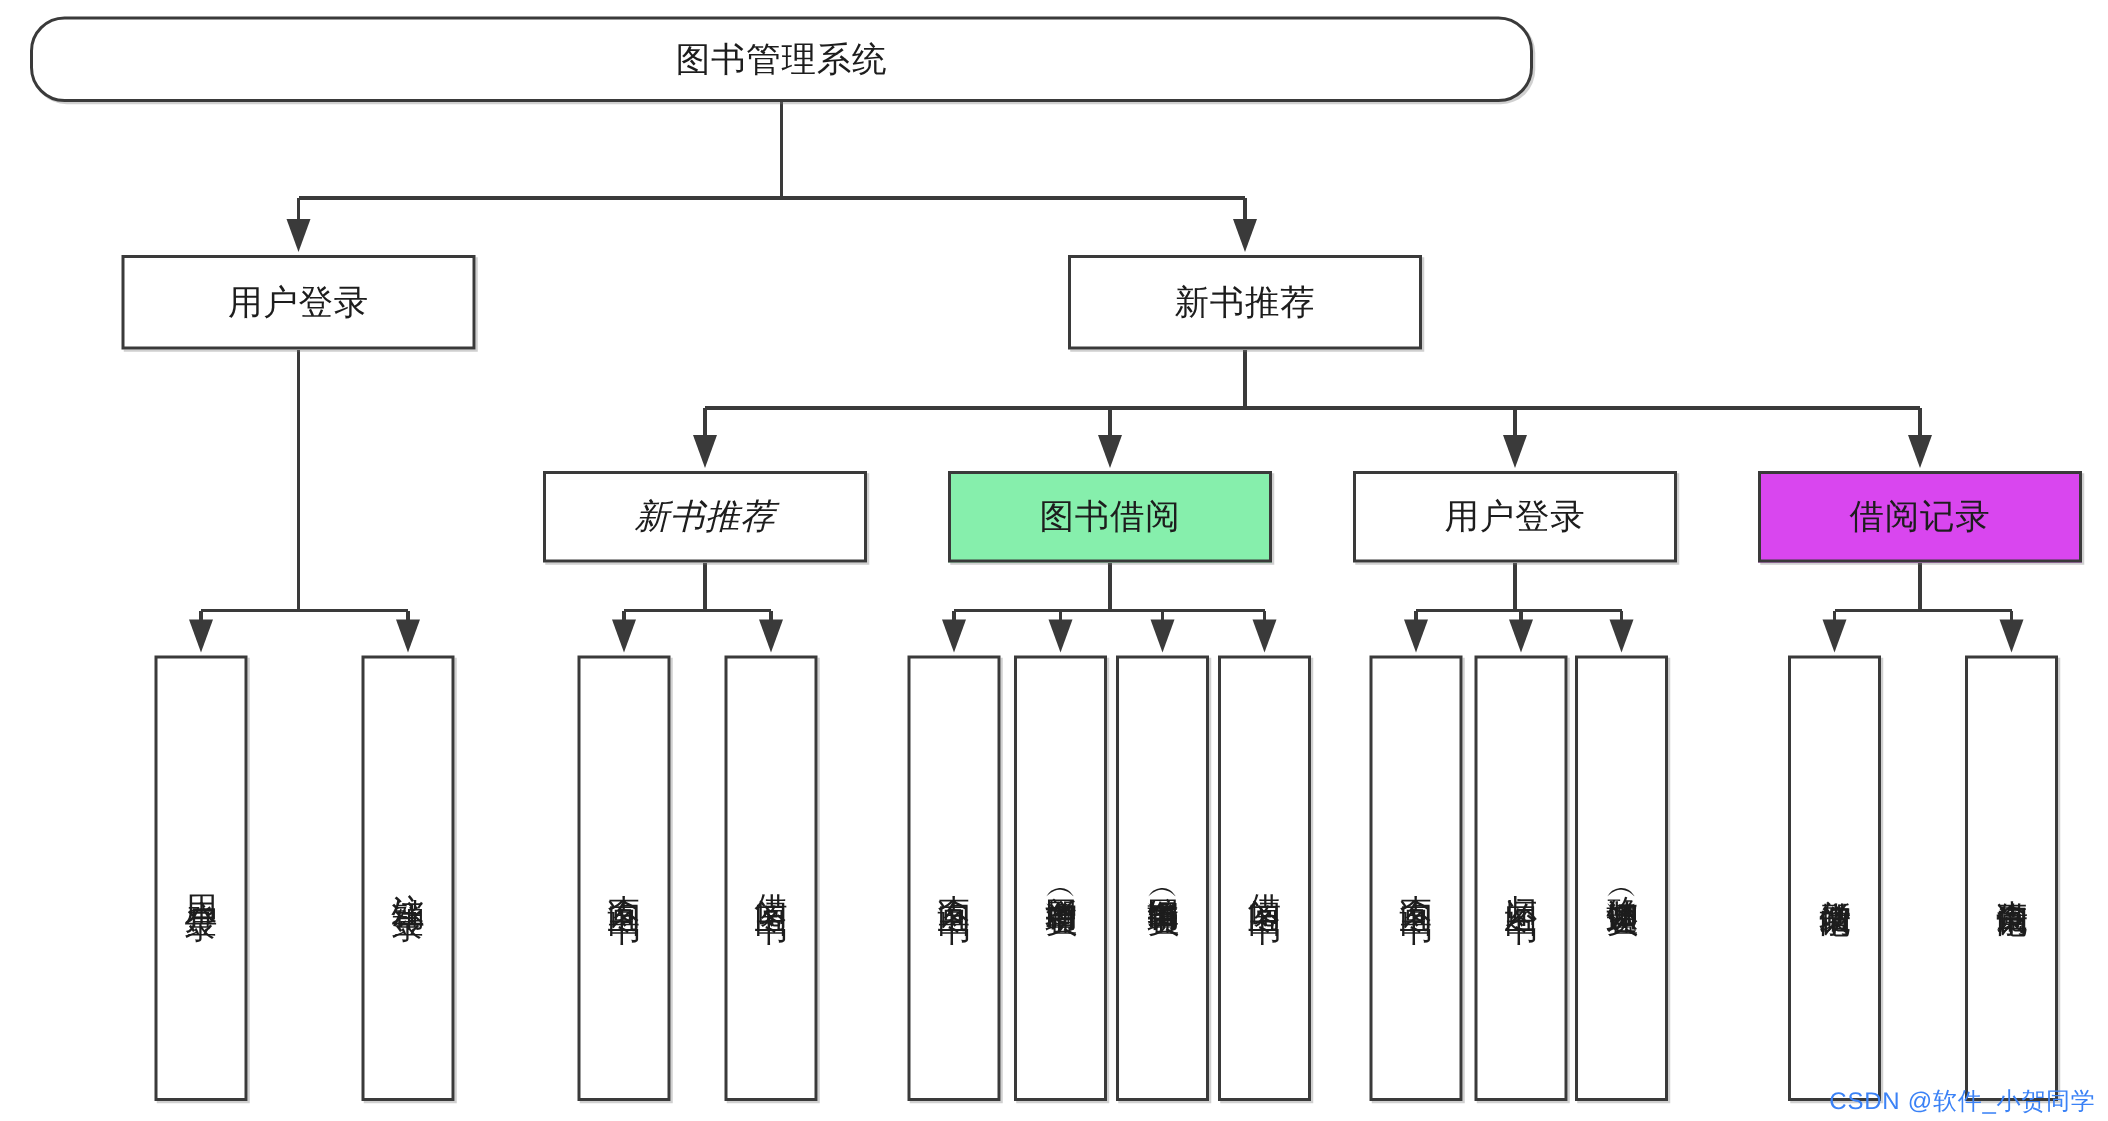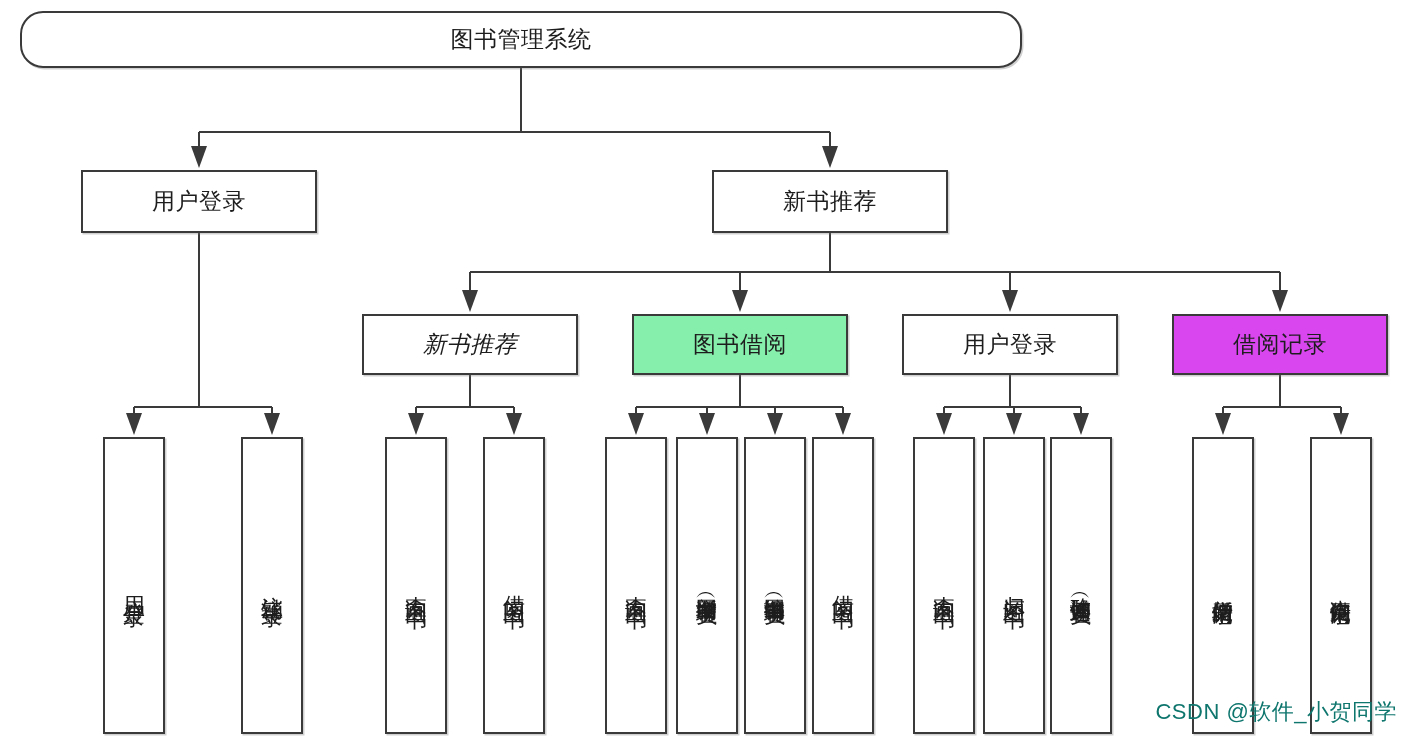--- a/index.html
+++ b/index.html
@@ -60,23 +60,23 @@
     position: absolute;
     left: 0;
     top: 0;
     width: 1405px;
     height: 747px;
     pointer-events: none;
   }
   #watermark {
     position: absolute;
     right: 8px;
-    bottom: 20px;
-    font-size: 22px;
-    color: #0f766e;
+    bottom: 2px;
+    font-size: 16px;
+    color: #3b82f6;
     letter-spacing: 0.5px;
     user-select: none;
     white-space: nowrap;
   }
 </style>
 </head>
 <body>
 
 <div id="diagram-root">
   <svg id="connectors" viewBox="0 0 1405 747">

